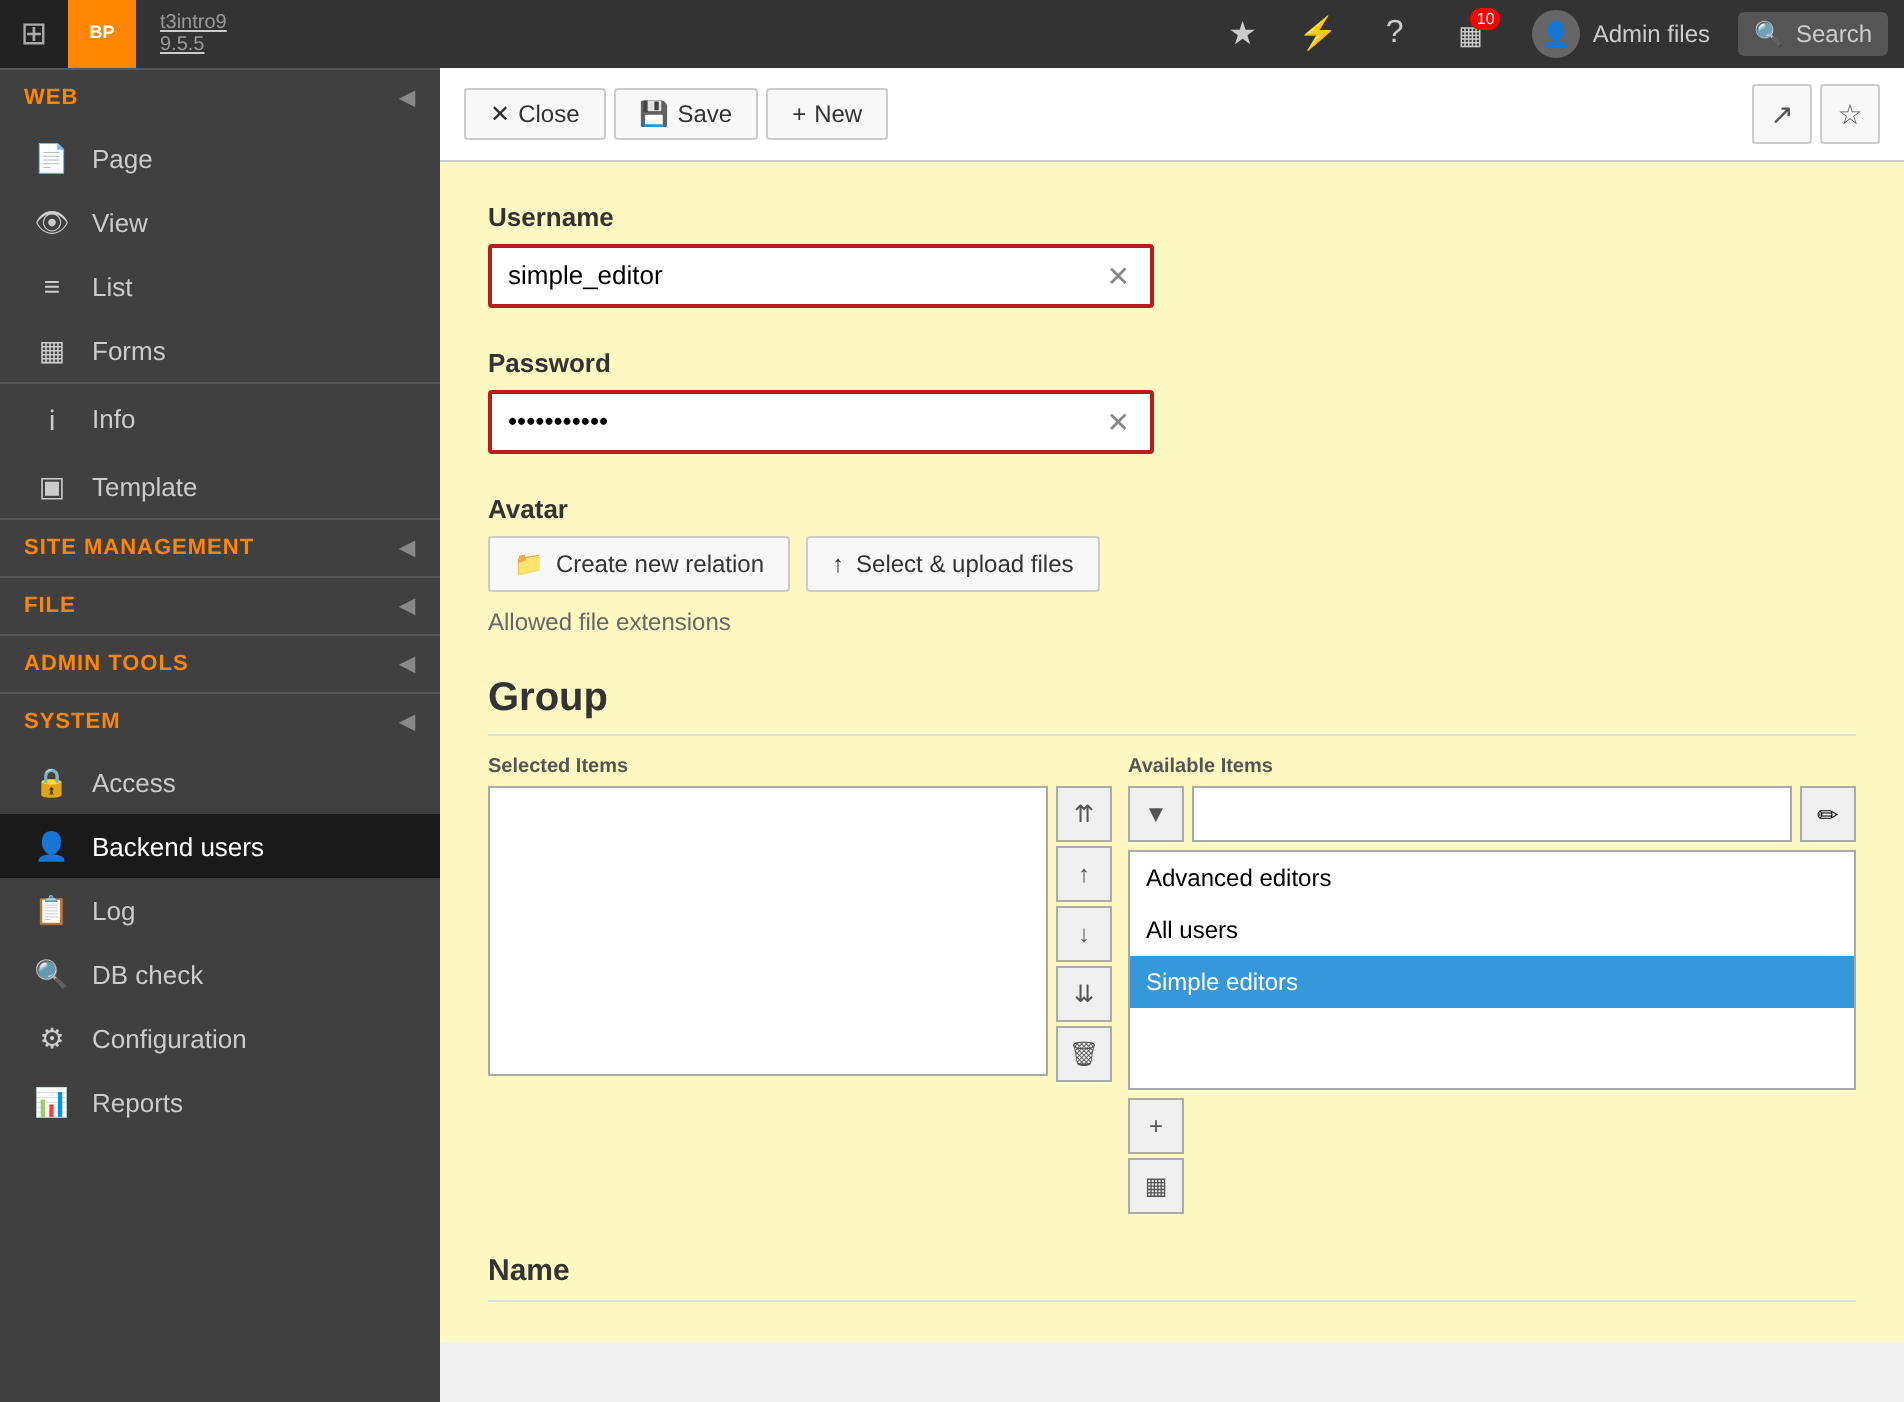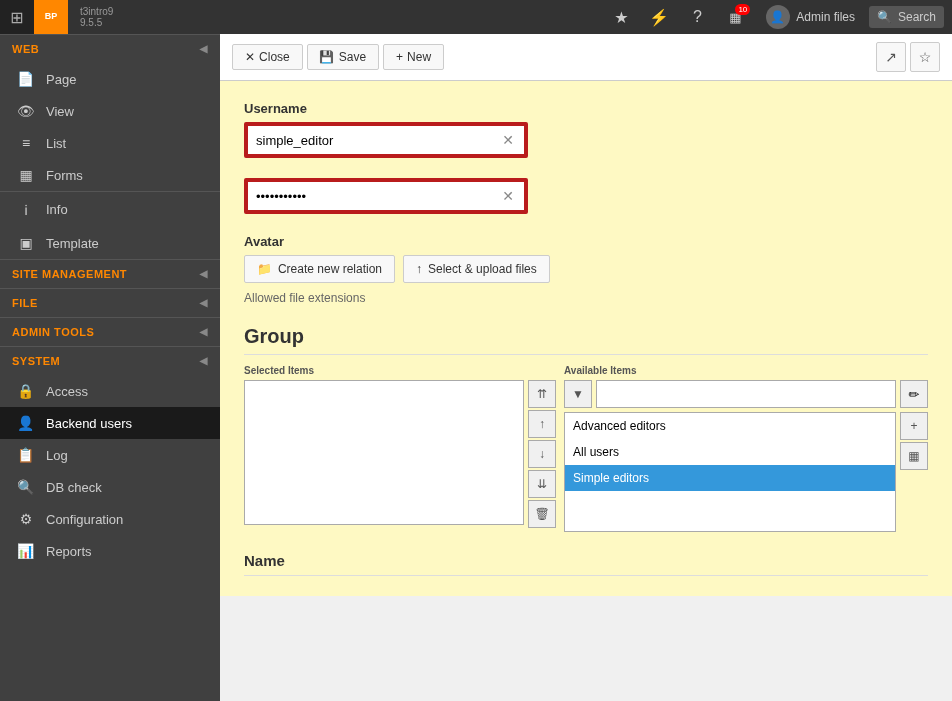--- a/index.html
+++ b/index.html
@@ -5,21 +5,21 @@
     * { box-sizing: border-box; margin: 0; padding: 0; }
     body { font-family: Arial, sans-serif; font-size: 13px; background: #eee; display: flex; height: 701px; overflow: hidden; }
 
     
     .topbar {
       position: fixed; top: 0; left: 0; right: 0; height: 34px;
       background: #333; display: flex; align-items: center; z-index: 100;
     }
     .topbar-apps { width: 34px; height: 34px; background: #222; display: flex; align-items: center; justify-content: center; color: #aaa; font-size: 16px; }
     .topbar-logo { width: 34px; height: 34px; background: #ff8700; display: flex; align-items: center; justify-content: center; color: white; font-weight: bold; font-size: 11px; }
-    .topbar-appname { padding: 0 12px; color: #ccc; font-size: 12px; }
+    .topbar-appname { padding: 0 12px; color: #ccc; font-size: 12px; text-decoration: underline; }
     .topbar-appname span { display: block; font-size: 10px; color: #999; }
     .topbar-spacer { flex: 1; }
     .topbar-icons { display: flex; align-items: center; gap: 4px; }
     .topbar-icon { width: 34px; height: 34px; display: flex; align-items: center; justify-content: center; color: #ccc; font-size: 16px; cursor: pointer; }
     .topbar-icon.badge { position: relative; }
     .topbar-icon .badge-num { position: absolute; top: 4px; right: 2px; background: #f00; color: white; font-size: 8px; padding: 1px 3px; border-radius: 8px; }
     .topbar-user { display: flex; align-items: center; gap: 6px; padding: 0 10px; color: #ccc; font-size: 12px; cursor: pointer; }
     .topbar-user-avatar { width: 24px; height: 24px; background: #666; border-radius: 50%; display: flex; align-items: center; justify-content: center; font-size: 12px; }
     .topbar-search { display: flex; align-items: center; background: #555; border-radius: 3px; padding: 4px 8px; gap: 6px; color: #ccc; font-size: 12px; margin-right: 8px; cursor: pointer; }
 
@@ -56,23 +56,23 @@
       border-radius: 2px; cursor: pointer; font-size: 12px; color: #333;
     }
     .toolbar-spacer { flex: 1; }
     .toolbar-icon-btn { width: 30px; height: 30px; display: flex; align-items: center; justify-content: center; border: 1px solid #ccc; background: #f8f8f8; border-radius: 2px; cursor: pointer; font-size: 14px; color: #555; }
 
     .form-body { padding: 20px 24px; background: #fef9c3; }
 
     .field-group { margin-bottom: 20px; }
     .field-label { font-size: 13px; font-weight: bold; color: #333; margin-bottom: 6px; }
     .field-input {
-      display: flex; align-items: center;
-      border: 4px solid #b91c1c; border-radius: 2px; background: white;
-      padding: 6px 8px; width: 284px;
+      display: flex; align-items: flex-start;
+      border: 2px solid #b91c1c; border-radius: 2px; background: white;
+      padding: 6px 8px; width: 333px;
     }
     .field-input input { border: none; outline: none; flex: 1; font-size: 13px; background: transparent; }
     .field-input .clear-btn { color: #888; cursor: pointer; font-size: 14px; padding: 0 2px; }
 
     .avatar-section { margin-bottom: 20px; }
     .avatar-buttons { display: flex; gap: 8px; margin-bottom: 8px; }
     .avatar-btn {
       display: flex; align-items: center; gap: 6px;
       padding: 6px 12px; border: 1px solid #ccc; background: #f8f8f8;
       border-radius: 2px; cursor: pointer; font-size: 12px; color: #333;
@@ -274,20 +274,21 @@
 
     <div class="field-group">
       <div class="field-label">Username</div>
       <div class="field-input">
         <input type="text" value="simple_editor" style="">
         <span class="clear-btn">✕</span>
       </div>
     </div>
 
     <div class="field-group">
+      <div class="field-label">Password</div>
       <div class="field-input">
         <input type="password" value="password123" style="">
         <span class="clear-btn">✕</span>
       </div>
     </div>
 
     <div class="avatar-section">
       <div class="field-label">Avatar</div>
       <div class="avatar-buttons">
         <button class="avatar-btn">
@@ -322,21 +323,21 @@
 
         <div style="flex:1;">
           <div class="items-label">Available Items</div>
           <div class="available-search">
             <div class="filter-icon-btn">▼</div>
             <div class="available-search-inner">
               <input type="text" placeholder="" style="">
             </div>
             <div class="pencil-btn">✏</div>
           </div>
-          <div style="display:flex; gap:4px;">
+          <div style="display:flex; gap:4px;flex-direction:column;">
             <div class="available-list" style="position:relative;">
               <div class="available-list-item">Advanced editors</div>
               <div class="available-list-item">All users</div>
               <div class="available-list-item selected">Simple editors</div>
 
             </div>
             <div class="available-side-controls">
               <div class="list-ctrl-btn">+</div>
               <div class="list-ctrl-btn">▦</div>
             </div>

